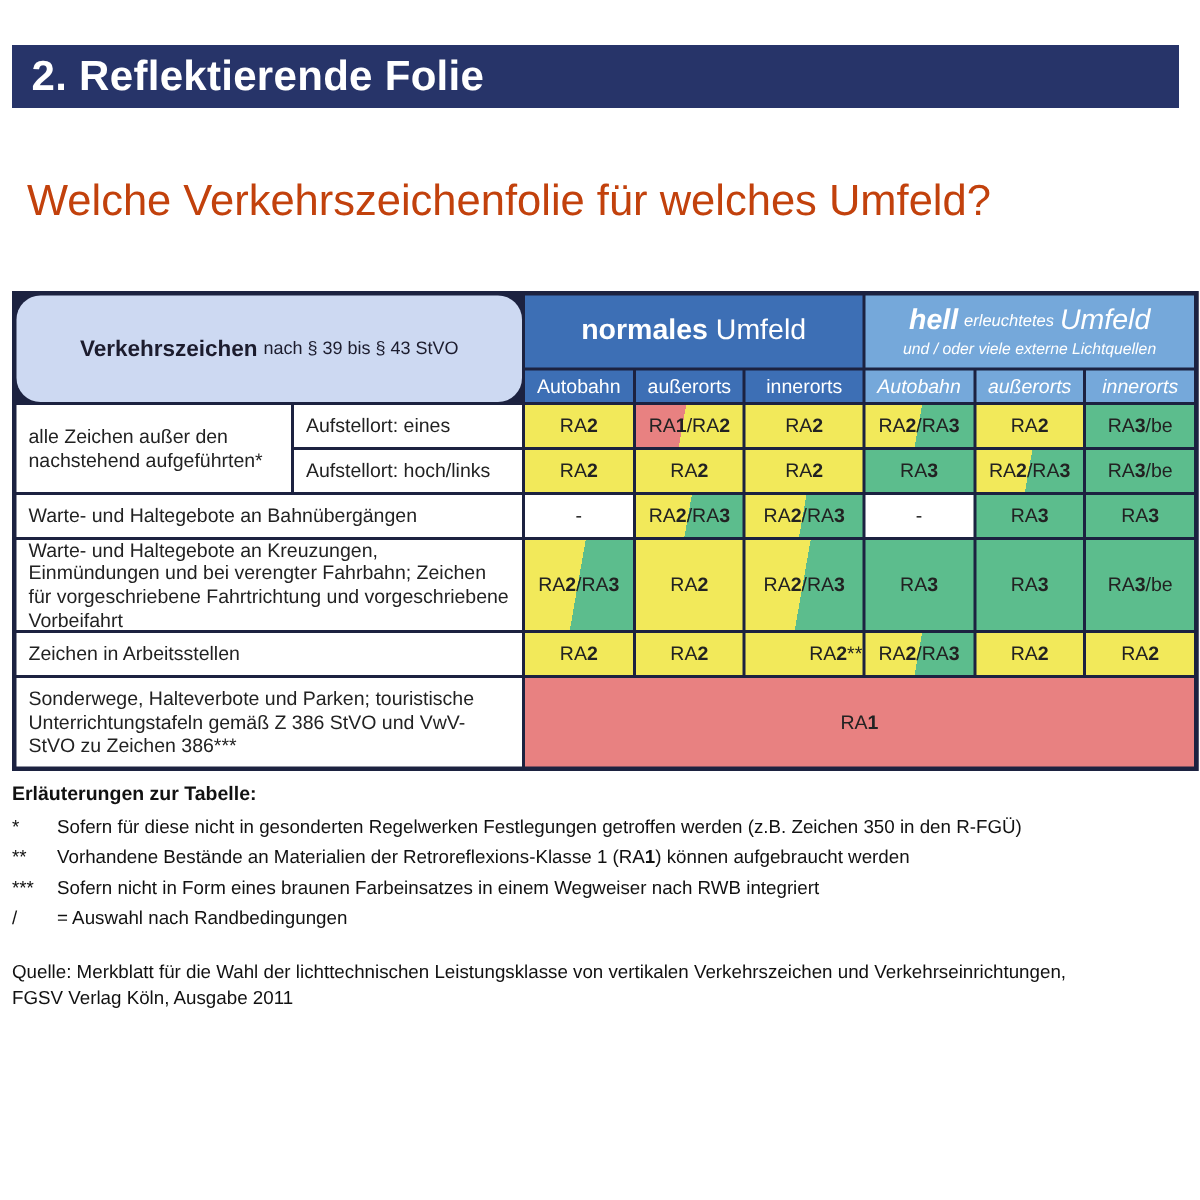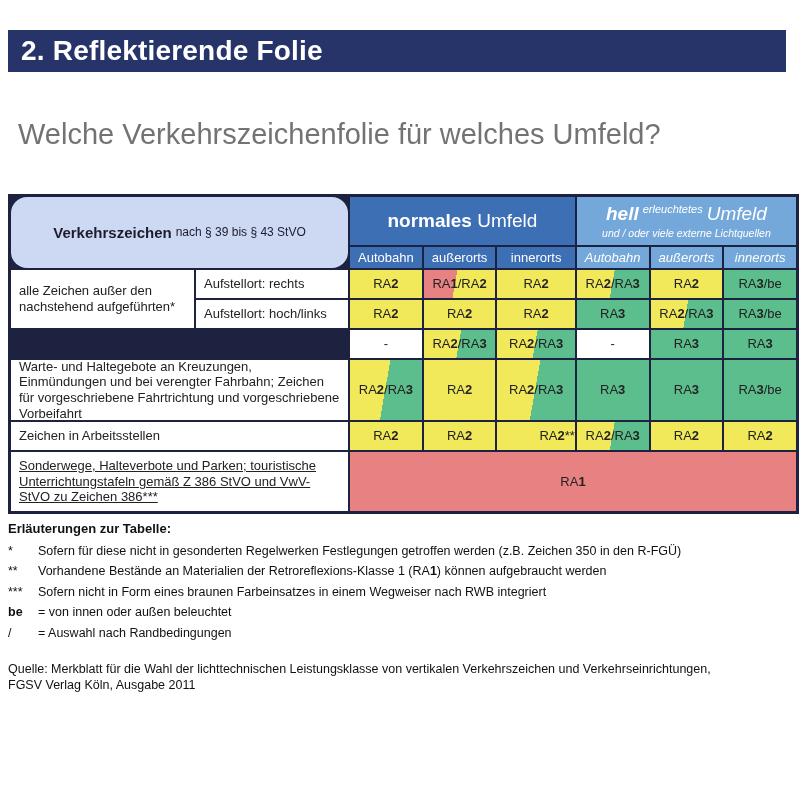--- a/index.html
+++ b/index.html
@@ -11,35 +11,35 @@
   :root{
     --navy:#273469; --border:#1c2240; --blue_medium:#3d6fb5; --blue_light:#75a8da;
     --blue_pale:#cdd9f2; --yellow:#f2e95a; --green:#5cbd8d; --red:#e88181;
   }
   .header-bar{
     margin:30px 14px 0 8px; height:42px; background:var(--navy);
     display:flex; align-items:center; padding-left:13px;
   }
   .header-bar span{color:#fff;font-weight:bold;font-size:28px;letter-spacing:.2px;}
   .page-title{
-    margin:46px 0 0 18px; font-size:29px; font-weight:normal; color:#737373;
+    margin:46px 0 0 18px; font-size:29px; font-weight:normal; color:#c2410c;
   }
   .tbl{
     margin:43px 0 0 8px; width:785px;
     display:grid;
     grid-template-columns:183px 152px repeat(6,1fr);
     grid-template-rows:48px 21px 28px 28px 28px 60px 28px 59px;
     gap:2px; background:var(--border); border:3px solid var(--border);
   }
   .c{display:flex;align-items:center;justify-content:center;background:#fff;font-size:13px;line-height:1.2;}
   .corner{background:var(--blue_pale);color:#1c1c2e;}
   .corner b{font-size:15px;}
   .corner .sm{font-size:12px;margin-left:4px;}
   .grp{flex-direction:column;color:#fff;}
-  .grp .line1{display:flex;align-items:flex-start;justify-content:center;}
+  .grp .line1{display:flex;align-items:center;justify-content:center;}
   .hdr-lg{font-size:19px;}
   .hdr-lg-b{font-size:19px;font-weight:bold;}
   .hdr-sm{font-size:11px;margin:0 4px;}
   .grp .line2{font-size:10.5px;margin-top:1px;}
   .subhdr{color:#fff;font-size:13px;}
   .bg-blue_medium{background:var(--blue_medium);}
   .bg-blue_light{background:var(--blue_light);font-style:italic;}
   .bg-yellow{background:var(--yellow);}
   .bg-green{background:var(--green);}
   .bg-red{background:var(--red);}
@@ -82,78 +82,75 @@
         <span class="hdr-lg-b">hell</span>
         <span class="hdr-sm">erleuchtetes</span>
         <span class="hdr-lg">Umfeld</span>
       </div>
       <div class="line2">und / oder viele externe Lichtquellen</div>
     </div>
     <div class="c subhdr bg-blue_light" style="grid-area: 2 / 6;">Autobahn</div>
     <div class="c subhdr bg-blue_light" style="grid-area: 2 / 7;">außerorts</div>
     <div class="c subhdr bg-blue_light" style="grid-area: 2 / 8;">innerorts</div>
     <div class="c rowlabel" style="grid-area: 3 / 1 / 5;">alle Zeichen außer den nachstehend aufgeführten*</div>
-    <div class="c rowlabel" style="grid-area: 3 / 2;">Aufstellort: rechts</div>
+    <div class="c rowlabel" style="grid-area: 3 / 2;">Aufstellort: eines</div>
     <div class="c bg-yellow" style="grid-area: 3 / 3;">RA<b>2</b></div>
     <div class="c bg-red_yellow" style="grid-area: 3 / 4;">RA<b>1</b>/RA<b>2</b></div>
     <div class="c bg-yellow" style="grid-area: 3 / 5;">RA<b>2</b></div>
     <div class="c bg-yellow_green" style="grid-area: 3 / 6;">RA<b>2</b>/RA<b>3</b></div>
     <div class="c bg-yellow" style="grid-area: 3 / 7;">RA<b>2</b></div>
     <div class="c bg-green" style="grid-area: 3 / 8;">RA<b>3</b>/be</div>
     <div class="c rowlabel" style="grid-area: 4 / 2;">Aufstellort: hoch/links</div>
     <div class="c bg-yellow" style="grid-area: 4 / 3;">RA<b>2</b></div>
     <div class="c bg-yellow" style="grid-area: 4 / 4;">RA<b>2</b></div>
     <div class="c bg-yellow" style="grid-area: 4 / 5;">RA<b>2</b></div>
     <div class="c bg-green" style="grid-area: 4 / 6;">RA<b>3</b></div>
     <div class="c bg-yellow_green" style="grid-area: 4 / 7;">RA<b>2</b>/RA<b>3</b></div>
     <div class="c bg-green" style="grid-area: 4 / 8;">RA<b>3</b>/be</div>
+    <div class="c rowlabel" style="grid-area: 5 / 1 / auto / 3;">Warte- und Haltegebote an Bahnübergängen</div>
     <div class="c bg-white" style="grid-area: 5 / 3;">-</div>
     <div class="c bg-yellow_green" style="grid-area: 5 / 4;">RA<b>2</b>/RA<b>3</b></div>
     <div class="c bg-yellow_green" style="grid-area: 5 / 5;">RA<b>2</b>/RA<b>3</b></div>
     <div class="c bg-white" style="grid-area: 5 / 6;">-</div>
     <div class="c bg-green" style="grid-area: 5 / 7;">RA<b>3</b></div>
     <div class="c bg-green" style="grid-area: 5 / 8;">RA<b>3</b></div>
     <div class="c rowlabel" style="grid-area: 6 / 1 / auto / 3;">Warte- und Haltegebote an Kreuzungen, Einmündungen und bei verengter Fahrbahn; Zeichen für vorgeschriebene Fahrtrichtung und vorgeschriebene Vorbeifahrt</div>
     <div class="c bg-yellow_green" style="grid-area: 6 / 3;">RA<b>2</b>/RA<b>3</b></div>
     <div class="c bg-yellow" style="grid-area: 6 / 4;">RA<b>2</b></div>
     <div class="c bg-yellow_green" style="grid-area: 6 / 5;">RA<b>2</b>/RA<b>3</b></div>
     <div class="c bg-green" style="grid-area: 6 / 6;">RA<b>3</b></div>
     <div class="c bg-green" style="grid-area: 6 / 7;">RA<b>3</b></div>
     <div class="c bg-green" style="grid-area: 6 / 8;">RA<b>3</b>/be</div>
     <div class="c rowlabel" style="grid-area: 7 / 1 / auto / 3;">Zeichen in Arbeitsstellen</div>
     <div class="c bg-yellow" style="grid-area: 7 / 3;">RA<b>2</b></div>
     <div class="c bg-yellow" style="grid-area: 7 / 4;">RA<b>2</b></div>
     <div class="c bg-yellow" style="grid-area: 7 / 5; padding-left: 42px;">RA<b>2</b>**</div>
     <div class="c bg-yellow_green" style="grid-area: 7 / 6;">RA<b>2</b>/RA<b>3</b></div>
     <div class="c bg-yellow" style="grid-area: 7 / 7;">RA<b>2</b></div>
     <div class="c bg-yellow" style="grid-area: 7 / 8;">RA<b>2</b></div>
-    <div class="c rowlabel" style="grid-area: 8 / 1 / auto / 3; text-decoration: underline;">Sonderwege, Halteverbote und Parken; touristische Unterrichtungstafeln gemäß Z 386 StVO und VwV-StVO zu Zeichen 386***</div>
+    <div class="c rowlabel" style="grid-area: 8 / 1 / auto / 3;">Sonderwege, Halteverbote und Parken; touristische Unterrichtungstafeln gemäß Z 386 StVO und VwV-StVO zu Zeichen 386***</div>
     <div class="c bg-red" style="grid-area: 8 / 3 / auto / 9;">RA<b>1</b></div>
   </div>
 
 <div class="notes">
   <div class="notes-heading">Erläuterungen zur Tabelle:</div>
   <div id="notes-list">
       <div class="note-item">
         <span class="note-marker">*</span>
         <span>Sofern für diese nicht in gesonderten Regelwerken Festlegungen getroffen werden (z.B. Zeichen 350 in den R-FGÜ)</span>
       </div>
       <div class="note-item">
         <span class="note-marker">**</span>
         <span>Vorhandene Bestände an Materialien der Retroreflexions-Klasse 1 (RA<b>1</b>) können aufgebraucht werden</span>
       </div>
       <div class="note-item">
         <span class="note-marker">***</span>
         <span>Sofern nicht in Form eines braunen Farbeinsatzes in einem Wegweiser nach RWB integriert</span>
       </div>
       <div class="note-item">
-        <span class="note-marker b">be</span>
-        <span>= von innen oder außen beleuchtet</span>
-      </div>
-      <div class="note-item">
         <span class="note-marker">/</span>
         <span>= Auswahl nach Randbedingungen</span>
       </div>
     </div>
 </div>
 
 <div class="source">
   <div>Quelle: Merkblatt für die Wahl der lichttechnischen Leistungsklasse von vertikalen Verkehrszeichen und Verkehrseinrichtungen,</div>
   <div>FGSV Verlag Köln, Ausgabe 2011</div>
 </div>

